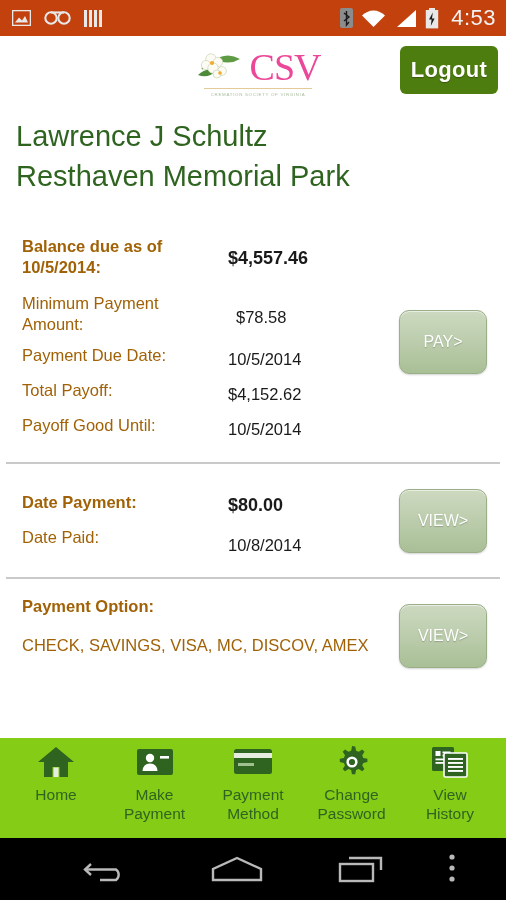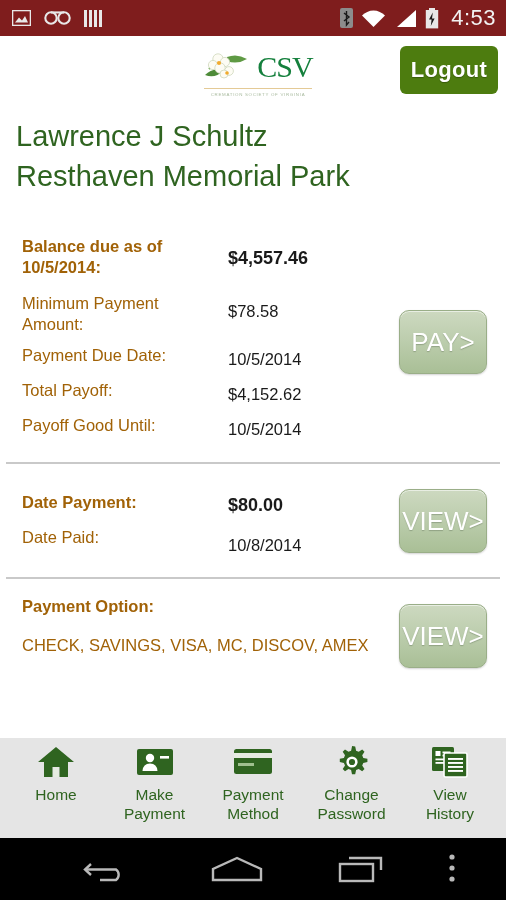--- a/index.html
+++ b/index.html
@@ -7,40 +7,40 @@
     width:506px; height:900px;
     background:#ffffff;
     font-family:"Liberation Sans", sans-serif;
     overflow:hidden;
   }
   #app { position:relative; width:506px; height:900px; background:#fff; }
 
   
   .statusbar{
     position:absolute; top:0; left:0; width:506px; height:36px;
-    background:#7f1d1d; display:flex; align-items:center;
+    background:#c2410c; display:flex; align-items:center;
     padding:0 10px 0 12px;
   }
   .sb-left{ display:flex; align-items:center; gap:13px; }
   .sb-right{ margin-left:auto; display:flex; align-items:center; gap:8px; }
   .sb-clock{ color:#f2f2f2; font-size:22px; letter-spacing:.5px; margin-left:4px; }
   .statusbar svg{ display:block; }
 
   
   .header{
     position:absolute; top:36px; left:0; width:506px; height:72px;
   }
   .logo{
     position:absolute; left:196px; top:8px; width:124px; height:56px;
     display:flex; flex-direction:column; align-items:center; justify-content:center;
   }
   .logo-main{ display:flex; align-items:center; justify-content:center; height:40px; }
   .logo-text{
     font-family:"Liberation Serif", serif;
-    font-size:30px; color:#15803d; line-height:1; letter-spacing:-1px;
+    font-size:38px; color:#ec4899; line-height:1; letter-spacing:-1px;
     margin-left:-2px;
   }
   .logo-tag{
     font-size:4.4px; color:#9aaf8e; letter-spacing:.7px; white-space:nowrap;
     margin-top:3px; text-transform:uppercase; opacity:.85;
   }
   .logo-rule{ width:108px; height:1px; background:#d9b36a; opacity:.7; margin-top:1px; }
 
   .logout{
     position:absolute; right:8px; top:10px;
@@ -81,31 +81,31 @@
     background:#c9c9c9;
     box-shadow:0 1px 0 rgba(255,255,255,.9);
   }
 
   
   .sagebtn{
     position:absolute; width:88px; height:64px; border-radius:10px;
     background:linear-gradient(180deg,#cdd9c0 0%, #bccdad 48%, #a9bf96 100%);
     border:1px solid #9aae88;
     box-shadow:inset 0 1px 0 rgba(255,255,255,.55), 0 1px 2px rgba(0,0,0,.18);
-    color:#ffffff; font-size:26px;
+    color:#ffffff; font-size:16px;
     display:flex; align-items:center; justify-content:center;
     text-shadow:0 1px 1px rgba(110,125,100,.5);
     cursor:pointer;
   }
 
   
   .bottomnav{
     position:absolute; left:0; bottom:62px; width:506px; height:100px;
     display:flex; align-items:flex-start; justify-content:space-between;
-    padding:4px 8px 0 8px; background:#e5e5e5;
+    padding:4px 8px 0 8px; background:#84cc16;
   }
   .navitem{
     width:96px; display:flex; flex-direction:column; align-items:center;
     cursor:pointer;
   }
   .navicon{ height:40px; display:flex; align-items:center; justify-content:center; }
   .navlabel{
     margin-top:3px; text-align:center; color:#2f6420;
     font-size:15.5px; line-height:19px;
   }
@@ -215,21 +215,21 @@
 
   <div class="section" style="top:236px;">
 
     <div class="row tall">
       <div class="lbl b">Balance due as of 10/5/2014:</div>
       <div class="val b" style="top:12px;">$4,557.46</div>
     </div>
 
     <div class="row tall" style="margin-top:5px;">
       <div class="lbl">Minimum Payment Amount:</div>
-      <div class="val" style="top:8px;">$78.58</div>
+      <div class="val" style="top:14px;margin-left:8px;">$78.58</div>
     </div>
 
     <div class="row">
       <div class="lbl">Payment Due Date:</div>
       <div class="val" style="top:4px;">10/5/2014</div>
     </div>
 
     <div class="row">
       <div class="lbl">Total Payoff:</div>
       <div class="val" style="top:4px;">$4,152.62</div>

